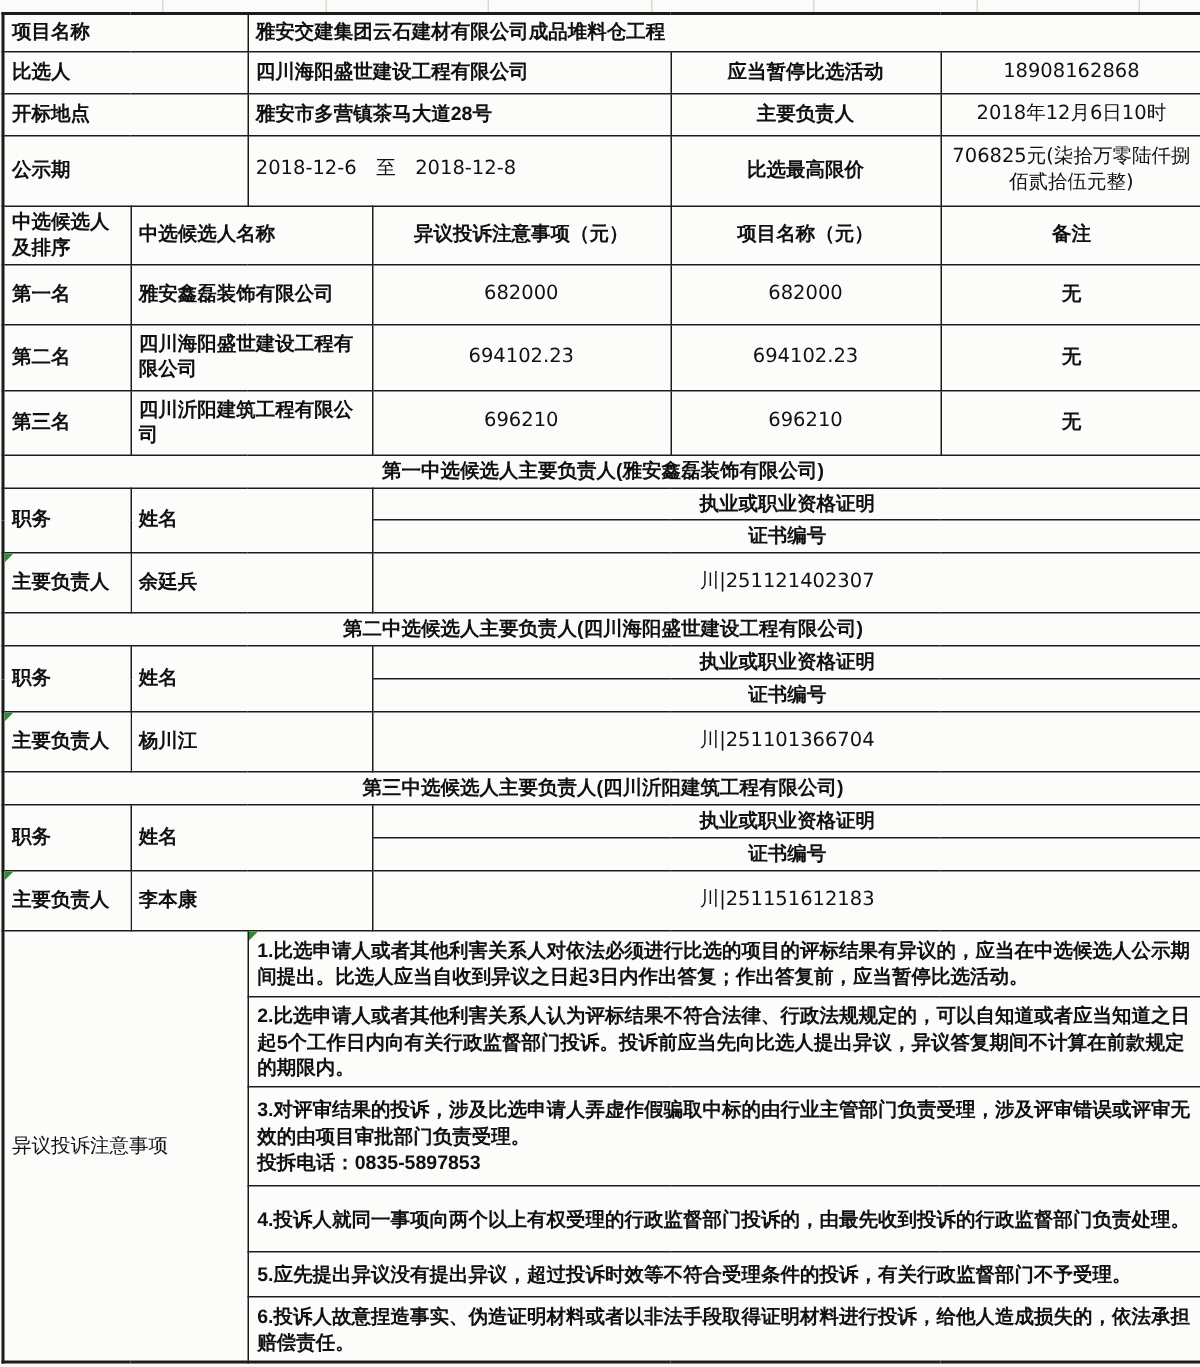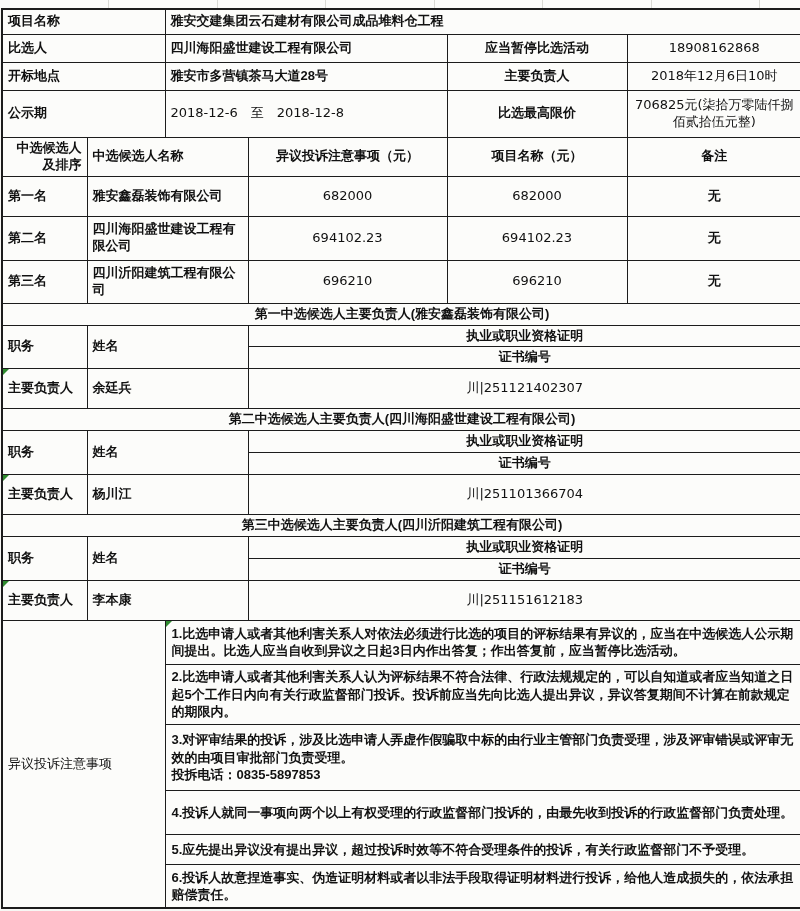--- a/index.html
+++ b/index.html
@@ -114,21 +114,21 @@
       <td class="c num">2018年12月6日10时</td>
     </tr>
     <tr style="height:47px">
       <td colspan="2" class="lbl">公示期</td>
       <td colspan="2" class="val num">2018-12-6　至　2018-12-8</td>
       <td class="hdr">比选最高限价</td>
       <td class="c num">706825元(柒拾万零陆仟捌佰贰拾伍元整)</td>
     </tr>
 
     <tr style="height:39px">
-      <td class="hdr" style="text-align:right">中选候选人及排序</td>
+      <td class="hdr" style="text-align:left">中选候选人及排序</td>
       <td colspan="2" class="hdr" style="text-align:left">中选候选人名称</td>
       <td class="hdr">异议投诉注意事项（元）</td>
       <td class="hdr">项目名称（元）</td>
       <td class="hdr">备注</td>
     </tr>
 
     <tr style="height:40px">
       <td class="lbl">第一名</td>
       <td colspan="2" class="val">雅安鑫磊装饰有限公司</td>
       <td class="c num">682000</td>

